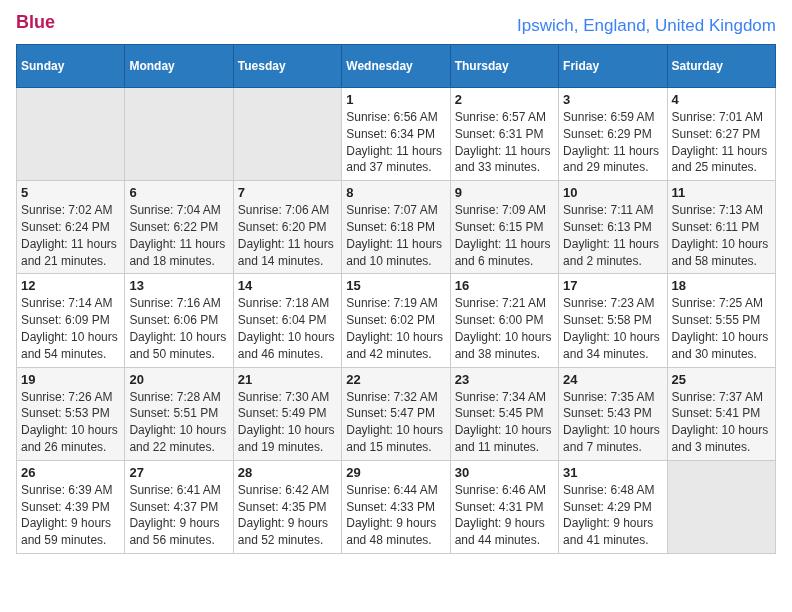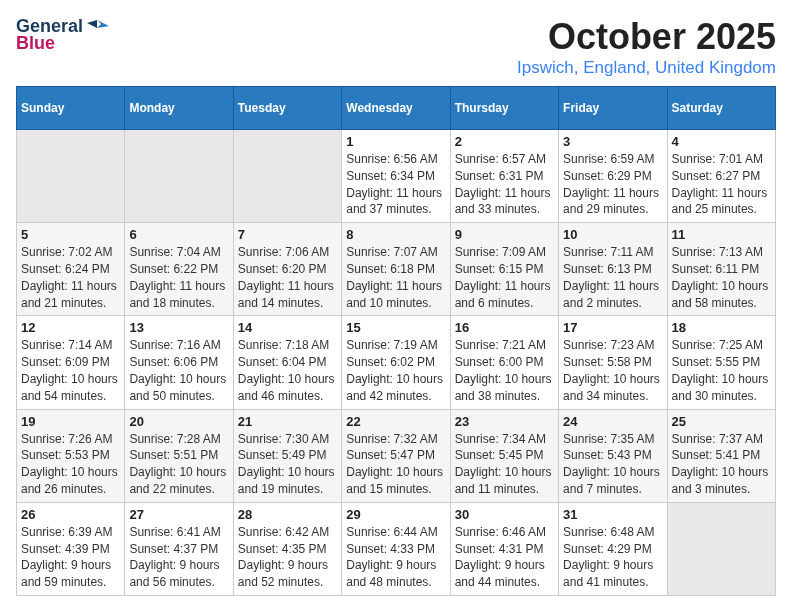--- a/index.html
+++ b/index.html
@@ -73,31 +73,23 @@
     }
     .empty-cell {
       background: #e8e8e8 !important;
     }
   </style>
 </head>
 <body>
 
 <div class="header-area">
   <div class="logo">
-    <div style="display:flex; align-items:center; gap:2px;">
-      <span style="font-size:18px; font-weight:bold; color:#1a3a5c;">General</span>
-      <svg width="22" height="18" viewBox="0 0 22 18" style="margin-left:2px;">
-        <polygon points="10,2 22,8 10,10 14,6" fill="#2a7abf"></polygon>
-        <polygon points="10,2 0,5 10,10" fill="#1a3a5c"></polygon>
-      </svg>
-    </div>
     <span style="font-size:18px; font-weight:bold; color:#be185d; margin-top:-4px; margin-left:0;">Blue</span>
   </div>
   <div class="title-area">
-    <div class="month-title">October 2025</div>
     <div class="location-title">Ipswich, England, United Kingdom</div>
   </div>
 </div>
 
 <table>
   <thead>
     <tr>
     <th>Sunday</th>
         <th>Monday</th>
         <th>Tuesday</th>

